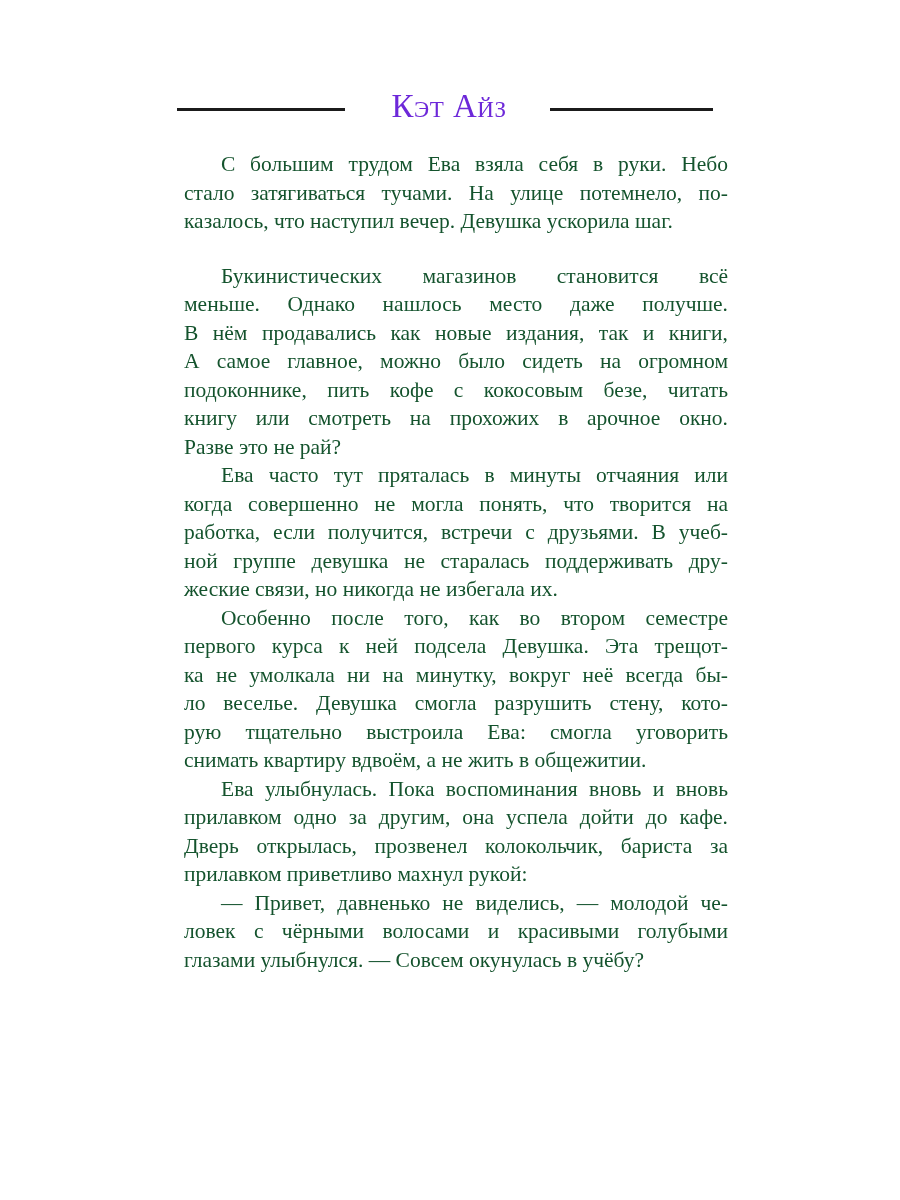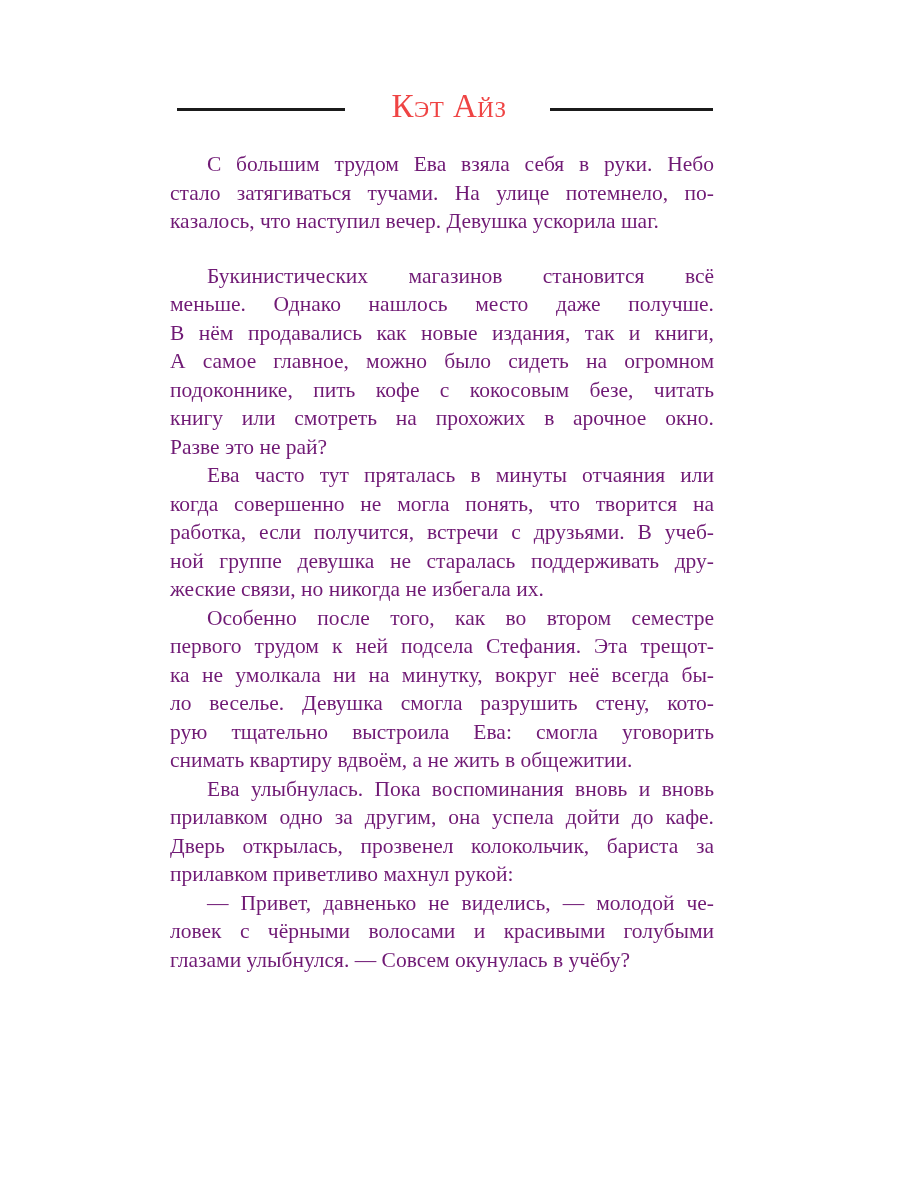--- a/index.html
+++ b/index.html
@@ -31,31 +31,31 @@
     top: 90px;
     left: 0;
     width: 898px;
     margin: 0;
     text-align: center;
     font-size: 33px;
     font-weight: normal;
     font-variant: small-caps;
     letter-spacing: 0.5px;
     line-height: 1;
-    color: #ef4444;
+    color: #6d28d9;
   }
   
   .text-block {
     position: absolute;
-    left: 170px;
+    left: 184px;
     top: 150px;
     width: 544px;
     font-size: 21.5px;
     line-height: 28.5px;
-    color: #701a75;
+    color: #14532d;
   }
   .para { margin: 0; }
   .para.scene-break { margin-top: 26px; }
   .line {
     height: 28.5px;
     text-align: justify;
     text-align-last: justify;
   }
   .line.first { text-indent: 37px; }
   .line.last  { text-align-last: left; }
@@ -108,21 +108,21 @@
       </div>
       <div class="para">
         <div class="line first">Ева часто тут пряталась в минуты отчаяния или</div>
         <div class="line">когда совершенно не могла понять, что творится на</div>
         <div class="line">работка, если получится, встречи с друзьями. В учеб-</div>
         <div class="line">ной группе девушка не старалась поддерживать дру-</div>
         <div class="line last">жеские связи, но никогда не избегала их.</div>
       </div>
       <div class="para">
         <div class="line first">Особенно после того, как во втором семестре</div>
-        <div class="line">первого трудом к ней подсела Стефания. Эта трещот-</div>
+        <div class="line">первого курса к ней подсела Девушка. Эта трещот-</div>
         <div class="line">ка не умолкала ни на минутку, вокруг неё всегда бы-</div>
         <div class="line">ло веселье. Девушка смогла разрушить стену, кото-</div>
         <div class="line">рую тщательно выстроила Ева: смогла уговорить</div>
         <div class="line last">снимать квартиру вдвоём, а не жить в общежитии.</div>
       </div>
       <div class="para">
         <div class="line first">Ева улыбнулась. Пока воспоминания вновь и вновь</div>
         <div class="line">прилавком одно за другим, она успела дойти до кафе.</div>
         <div class="line">Дверь открылась, прозвенел колокольчик, бариста за</div>
         <div class="line last">прилавком приветливо махнул рукой:</div>

